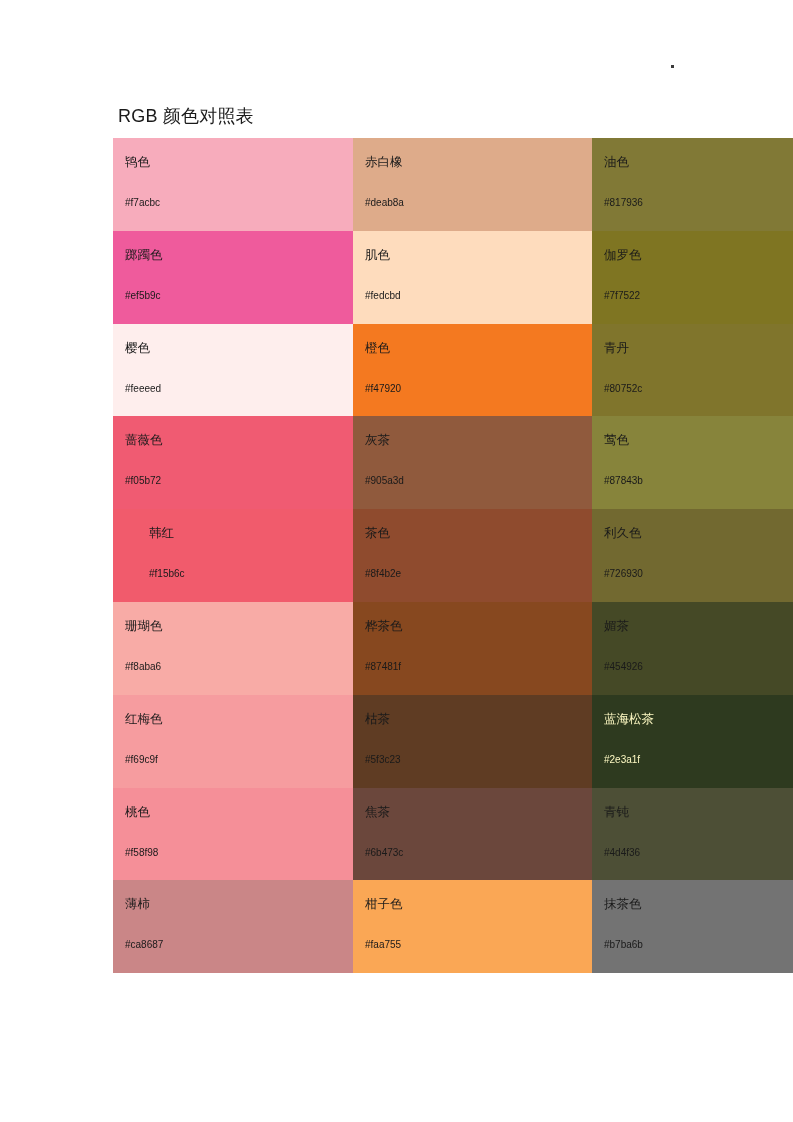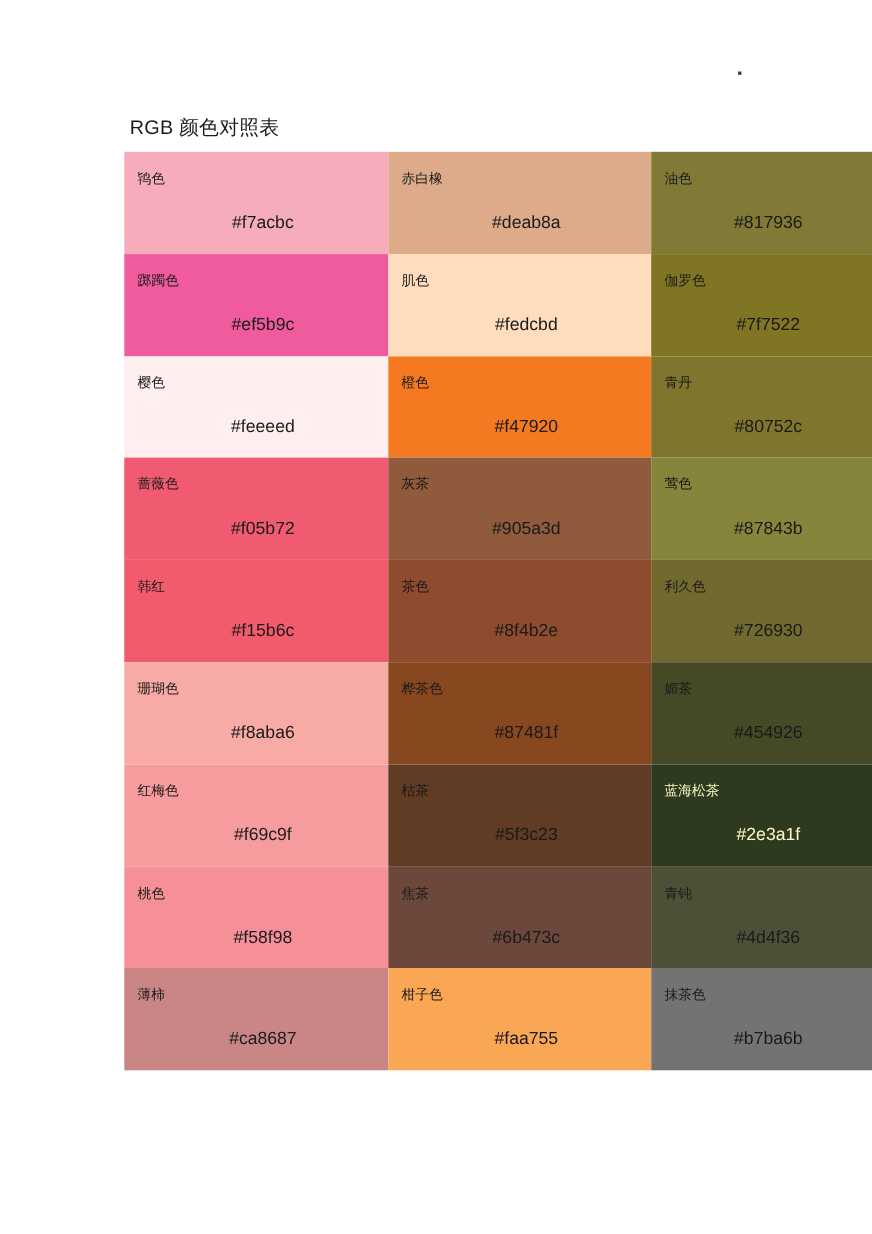--- a/index.html
+++ b/index.html
@@ -65,27 +65,26 @@
     display: block;
   }
   .cell-name {
     font-size: 12.5px;
     line-height: 16px;
     color: #1a1a1a;
     display: block;
     white-space: nowrap;
   }
   .cell-hex {
-    font-size: 16px;
+    font-size: 10px;
     line-height: 16px;
     color: #1a1a1a;
     display: block;
     margin-top: 25px;
     white-space: nowrap;
-    text-align: center;
   }
   .light-text .cell-name,
   .light-text .cell-hex {
     color: #fef9c3;
   }
 </style>
 </head>
 <body>
 
 <div id="page">
@@ -175,21 +174,21 @@
             </div>
           </td>
           <td style="background: rgb(135, 132, 59);">
             <div class="cell-inner">
               <span class="cell-name">莺色</span>
               <span class="cell-hex">#87843b</span>
             </div>
           </td>
         </tr>
         <tr>
-          <td style="background: rgb(241, 91, 108);">
+          <td style="background: rgb(241, 91, 108); padding-left: 24px;">
             <div class="cell-inner">
               <span class="cell-name">韩红</span>
               <span class="cell-hex">#f15b6c</span>
             </div>
           </td>
           <td style="background: rgb(143, 75, 46);">
             <div class="cell-inner">
               <span class="cell-name">茶色</span>
               <span class="cell-hex">#8f4b2e</span>
             </div>

